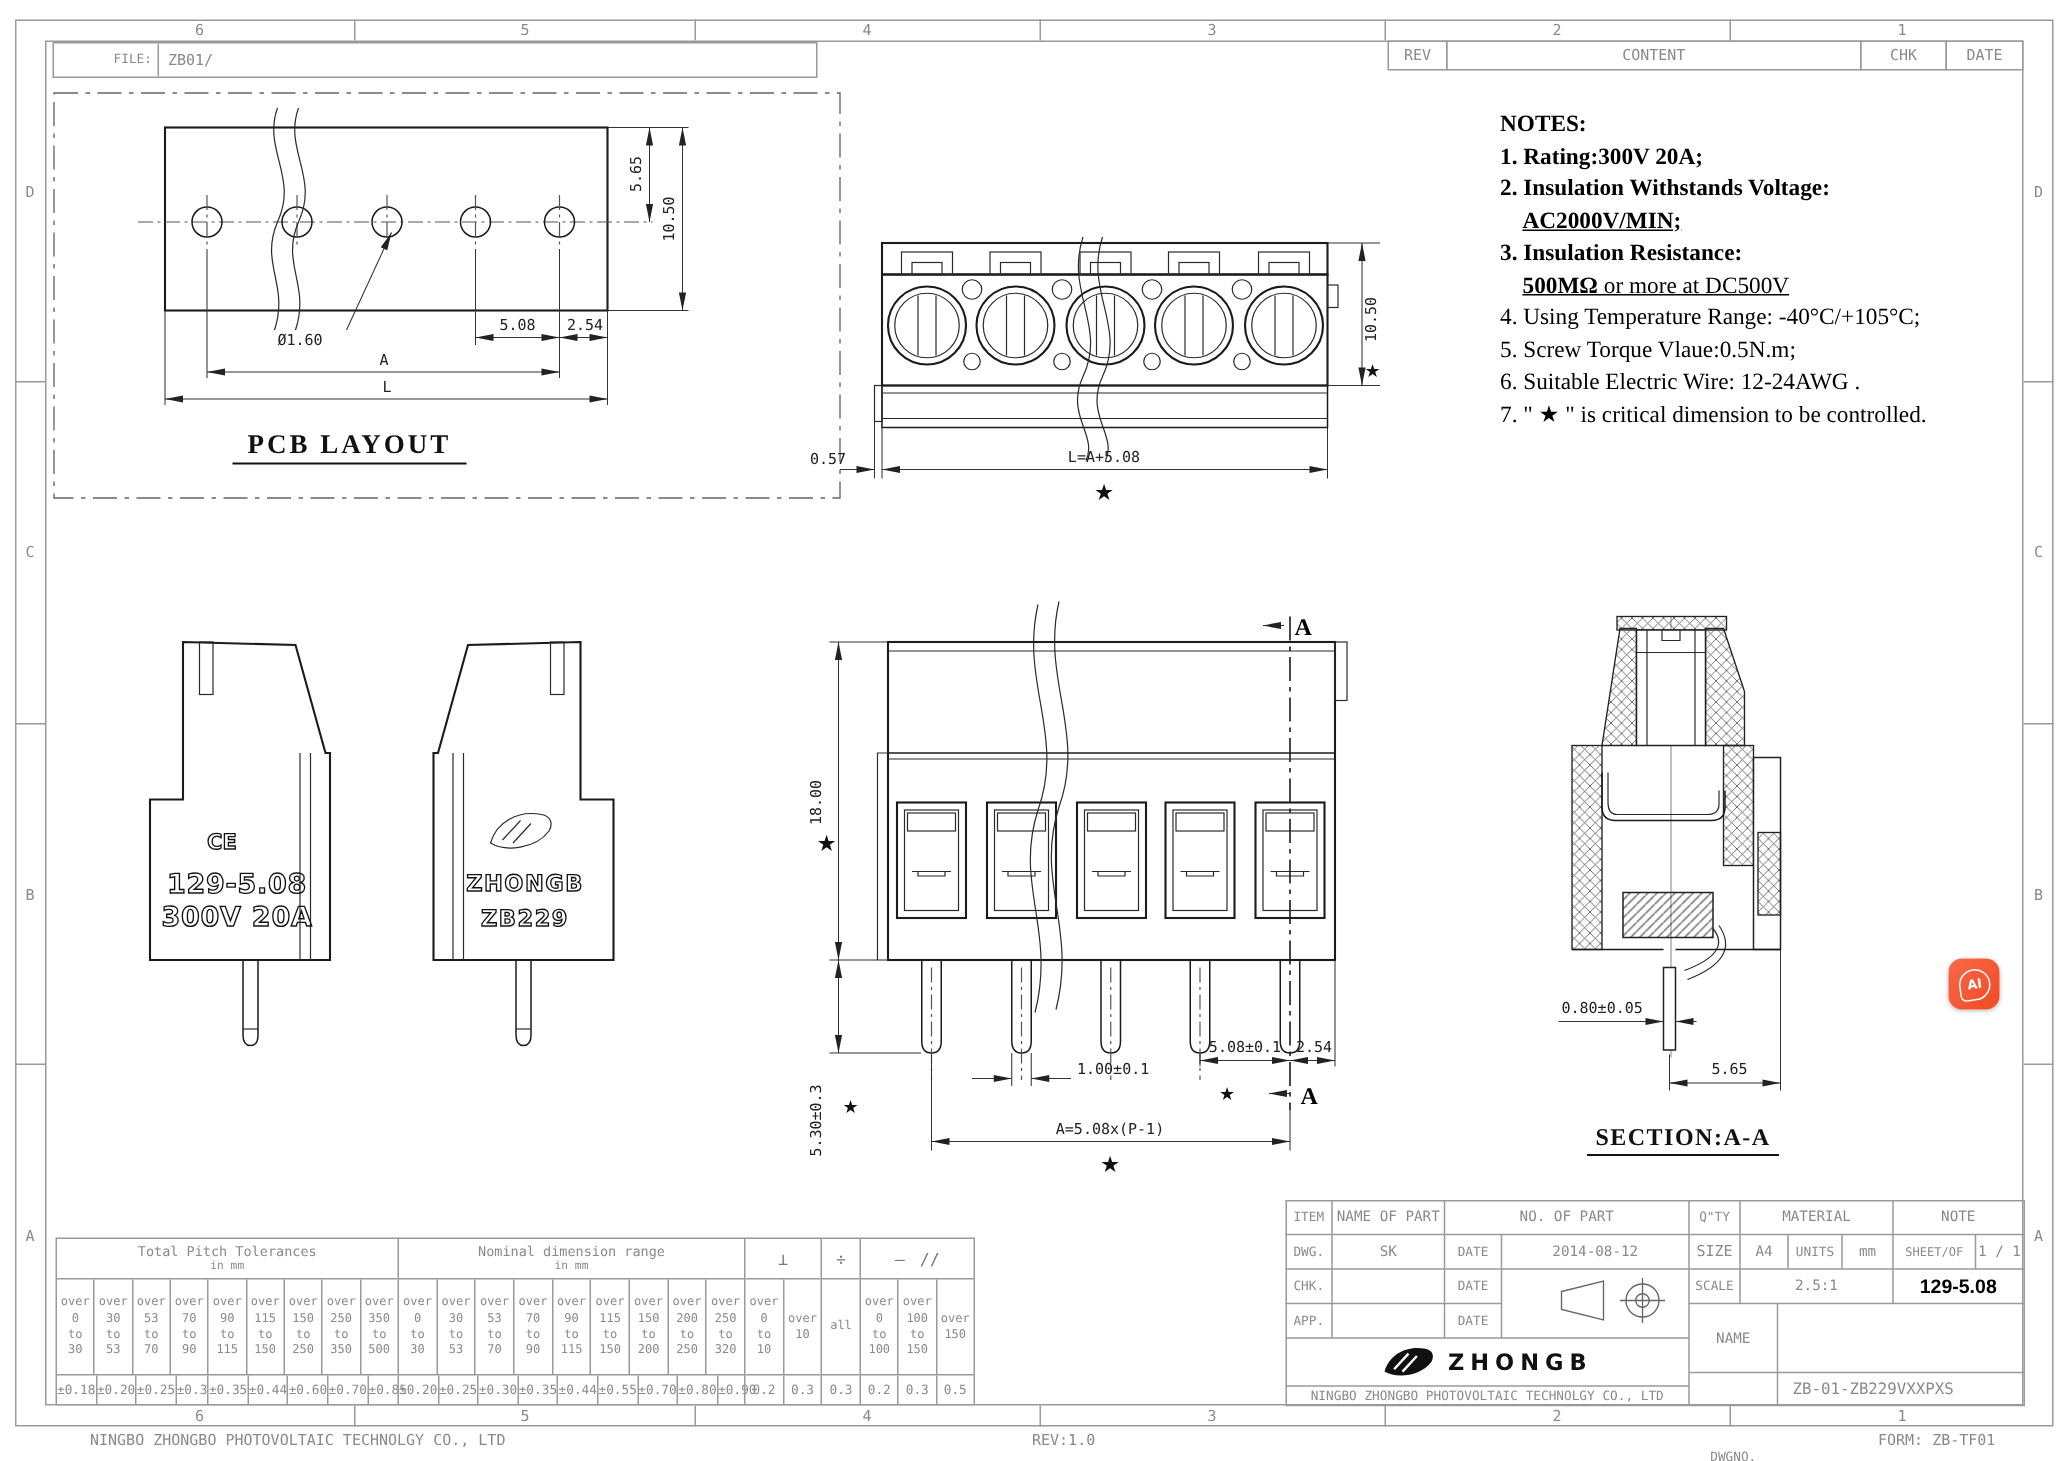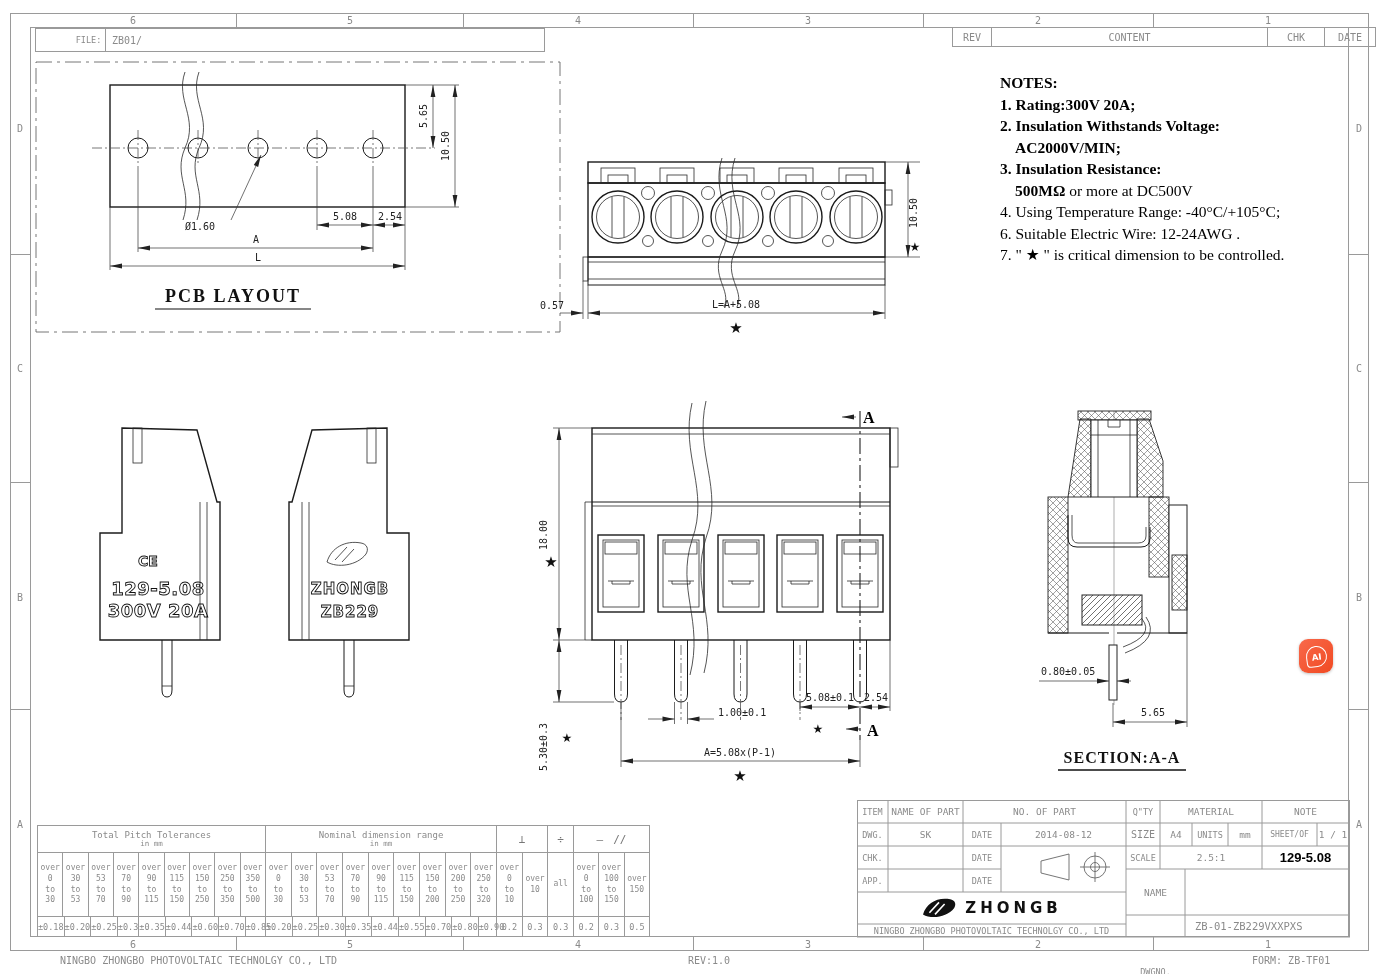--- a/index.html
+++ b/index.html
@@ -7,25 +7,25 @@
         font-family:"DejaVu Sans Mono",monospace;color:#777;}
   .abs{position:absolute;}
   
   .frame{border:1px solid #9a9a9a;box-sizing:border-box;}
   .tickv{width:1px;background:#9a9a9a;}
   .tickh{height:1px;background:#9a9a9a;}
   .zone{font-size:10px;color:#8a8a8a;display:flex;align-items:center;justify-content:center;}
   .ftr{font-size:10px;color:#8a8a8a;white-space:nowrap;}
   
   .cellbox{border:1px solid #9a9a9a;box-sizing:border-box;display:flex;align-items:center;font-size:10px;color:#8a8a8a;}
-  .cellbox.ctr{justify-content:center;margin-left:27px;}
+  .cellbox.ctr{justify-content:center;}
   
   #notes{font-family:"Liberation Serif",serif;color:#000;}
   .note-line{font-size:15.5px;line-height:21.5px;white-space:nowrap;}
-  .note-line.ind{margin-left:15px;}
+  .note-line.ind{margin-left:15px;text-decoration:underline;}
   .nb{font-weight:bold;}
   
   #toltable{display:flex;border:1px solid #9a9a9a;box-sizing:border-box;background:#fff;align-items:center;}
   .tgroup{display:flex;flex-direction:column;border-left:1px solid #9a9a9a;box-sizing:border-box;height:100%;}
   .tgroup:first-child{border-left:none;}
   .tg-head{height:27px;display:flex;flex-direction:column;align-items:center;justify-content:center;border-bottom:1px solid #9a9a9a;box-sizing:border-box;flex-direction:column;}
   .tg-head.sym{flex-direction:row;gap:10px;}
   .tg-title{font-size:9px;color:#8a8a8a;line-height:10px;white-space:nowrap;}
   .tg-sub{font-size:7.5px;color:#8a8a8a;line-height:8px;}
   .tg-sym{font-size:11px;color:#777;}
@@ -132,20 +132,21 @@
 
   <div id="notes" class="abs" style="left:1000px;top:72px;width:360px;">
     <div>
         <div class="note-line"><span class="nb">NOTES:</span><span></span></div>
         <div class="note-line"><span class="nb">1. Rating:300V 20A;</span><span></span></div>
         <div class="note-line"><span class="nb">2. Insulation Withstands Voltage:</span><span></span></div>
         <div class="note-line ind"><span class="nb">AC2000V/MIN;</span><span></span></div>
         <div class="note-line"><span class="nb">3. Insulation Resistance:</span><span></span></div>
         <div class="note-line ind"><span class="nb">500MΩ</span><span> or more at DC500V</span></div>
         <div class="note-line"><span class="nb"></span><span>4. Using Temperature Range: -40°C/+105°C;</span></div>
+        <div class="note-line"><span class="nb"></span><span>5. Screw Torque Vlaue:0.5N.m;</span></div>
         <div class="note-line"><span class="nb"></span><span>6. Suitable Electric Wire: 12-24AWG .</span></div>
         <div class="note-line"><span class="nb"></span><span>7. " ★ " is critical dimension to be controlled.</span></div>
       </div>
   </div>
 
   <svg style="left:35px;top:58px;" width="530" height="282" viewBox="0 0 530 282">
     <defs>
       <marker id="ar" markerUnits="userSpaceOnUse" markerWidth="13" markerHeight="7" viewBox="0 0 13 7" refX="12.5" refY="3.5" orient="auto-start-reverse">
         <path d="M0.5,1.1 L12.5,3.5 L0.5,5.9 Z" fill="#222"></path>
       </marker>

